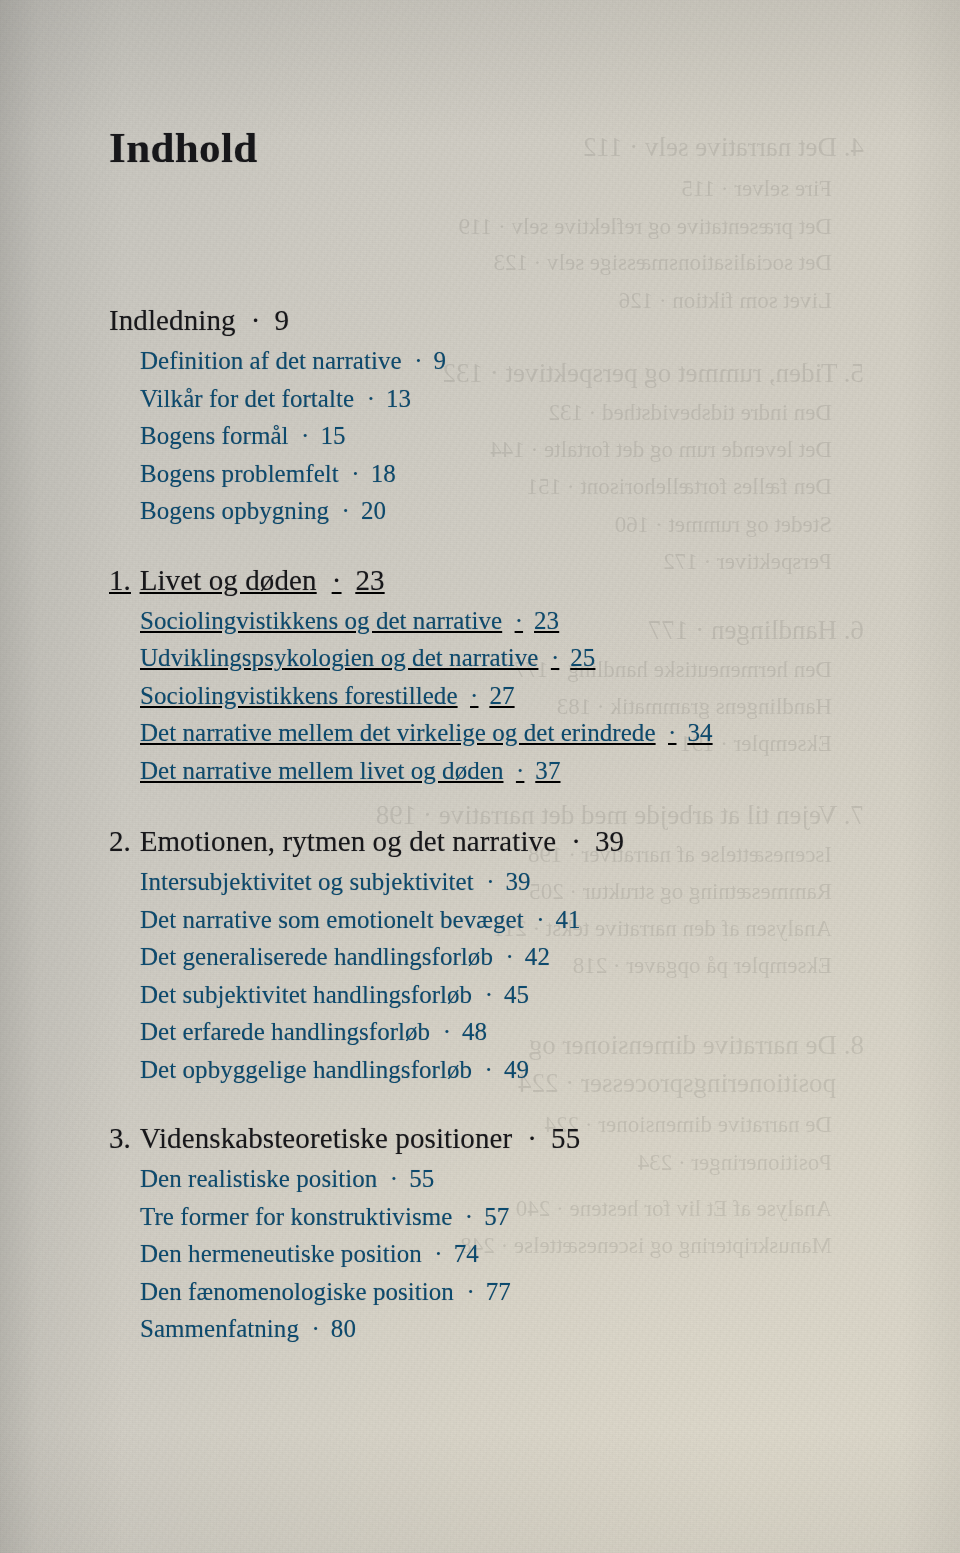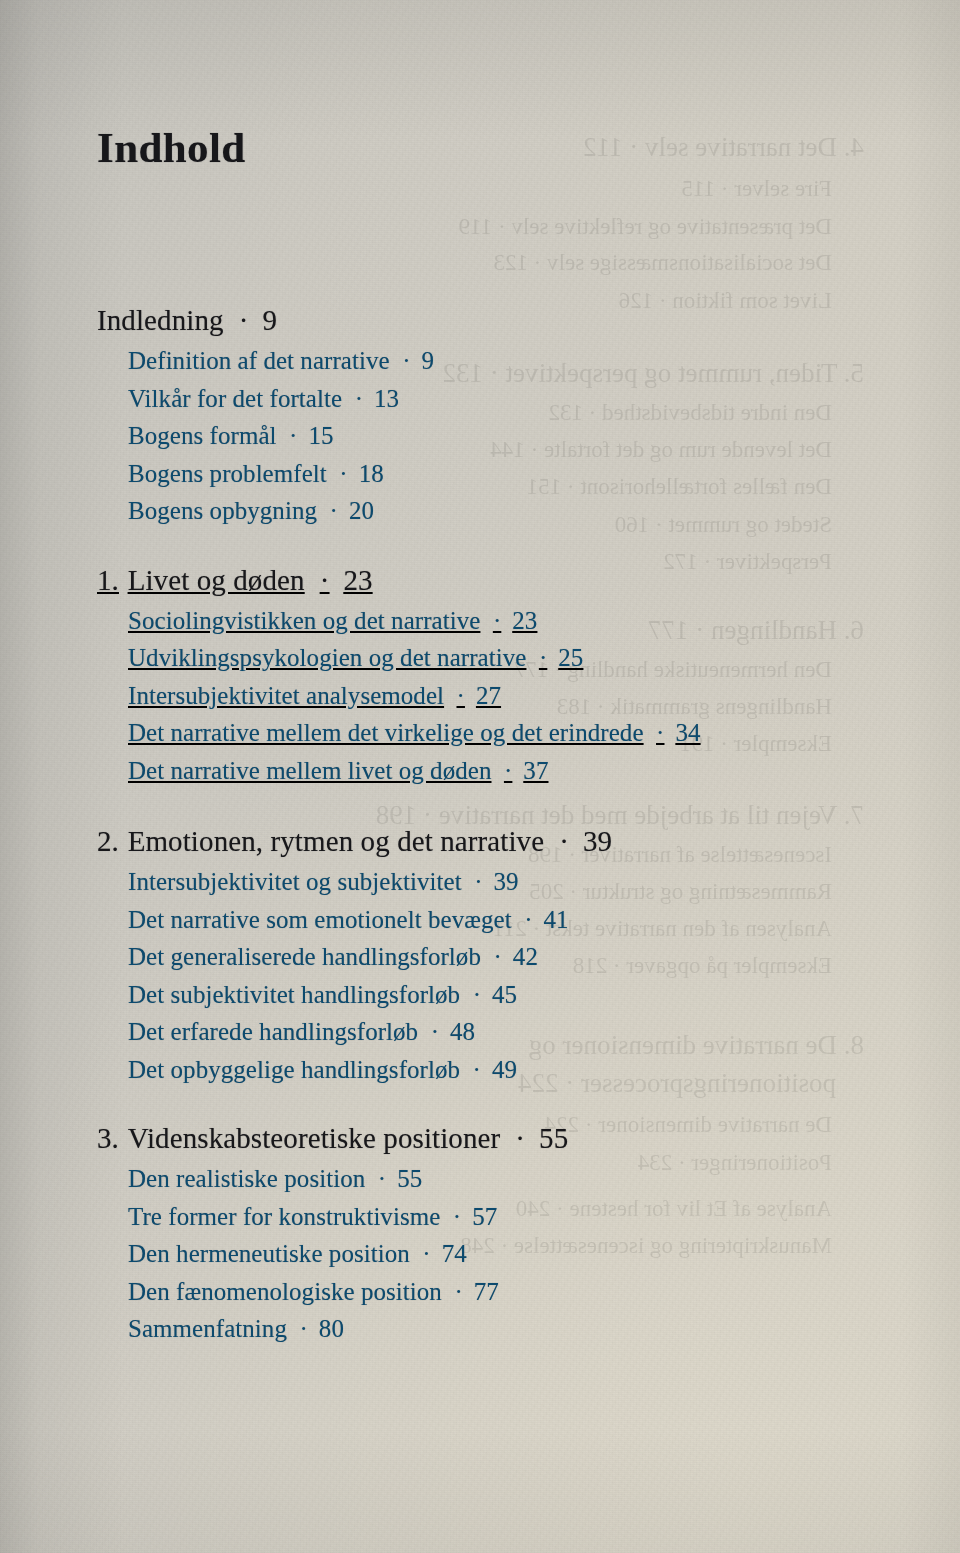--- a/index.html
+++ b/index.html
@@ -73,20 +73,21 @@
   }
   .bleed .bl-block { position:absolute; white-space:nowrap; }
   .bleed .bl-h   { font-size:27px; }
   .bleed .bl-s   { font-size:23px; }
 
   
   .page {
     position:absolute;
     inset:0;
     padding:9px;
+    margin-left:12px;
   }
 
   .toc-title {
     position:absolute;
     left:97px;
     top:126px;
     font-size:43px;
     line-height:1;
     letter-spacing:.4px;
     color:#17171a;
@@ -182,23 +183,23 @@
           <div class="entry"><span>Definition af det narrative</span><span class="dot">·</span><span class="pg">9</span></div>
           <div class="entry"><span>Vilkår for det fortalte</span><span class="dot">·</span><span class="pg">13</span></div>
           <div class="entry"><span>Bogens formål</span><span class="dot">·</span><span class="pg">15</span></div>
           <div class="entry"><span>Bogens problemfelt</span><span class="dot">·</span><span class="pg">18</span></div>
           <div class="entry"><span>Bogens opbygning</span><span class="dot">·</span><span class="pg">20</span></div>
         </div>
       </div>
       <div class="section" data-idx="1">
         <div class="sec-head"><span class="num">1.</span><span>Livet og døden</span><span class="dot">·</span><span class="pg">23</span></div>
         <div class="entries">
-          <div class="entry"><span>Sociolingvistikken og det narrative</span><span class="dot">·</span><span class="pg">23</span></div>
+          <div class="entry"><span>Sociolingvistikkens og det narrative</span><span class="dot">·</span><span class="pg">23</span></div>
           <div class="entry"><span>Udviklingspsykologien og det narrative</span><span class="dot">·</span><span class="pg">25</span></div>
-          <div class="entry"><span>Intersubjektivitet analysemodel</span><span class="dot">·</span><span class="pg">27</span></div>
+          <div class="entry"><span>Sociolingvistikkens forestillede</span><span class="dot">·</span><span class="pg">27</span></div>
           <div class="entry"><span>Det narrative mellem det virkelige og det erindrede</span><span class="dot">·</span><span class="pg">34</span></div>
           <div class="entry"><span>Det narrative mellem livet og døden</span><span class="dot">·</span><span class="pg">37</span></div>
         </div>
       </div>
       <div class="section" data-idx="2">
         <div class="sec-head"><span class="num">2.</span><span>Emotionen, rytmen og det narrative</span><span class="dot">·</span><span class="pg">39</span></div>
         <div class="entries">
           <div class="entry"><span>Intersubjektivitet og subjektivitet</span><span class="dot">·</span><span class="pg">39</span></div>
           <div class="entry"><span>Det narrative som emotionelt bevæget</span><span class="dot">·</span><span class="pg">41</span></div>
           <div class="entry"><span>Det generaliserede handlingsforløb</span><span class="dot">·</span><span class="pg">42</span></div>

